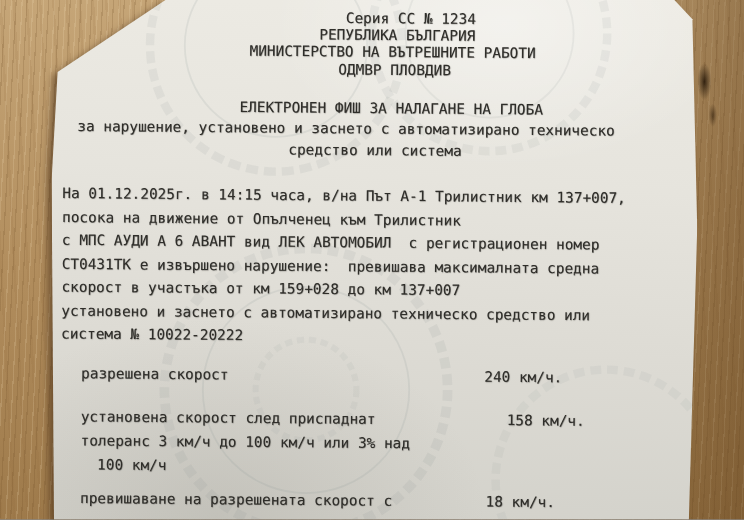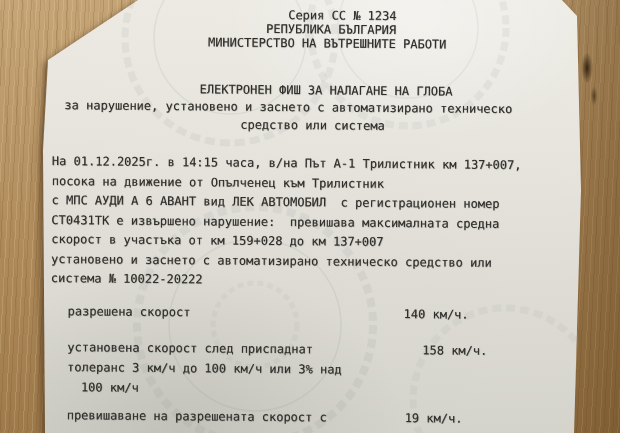--- a/index.html
+++ b/index.html
@@ -61,40 +61,41 @@
           <circle cx="255" cy="325" r="42" stroke-width="5" stroke-dasharray="6 4" opacity="0.08"></circle>
           <circle cx="505" cy="400" r="92" stroke-width="7" stroke-dasharray="9 5" opacity="0.08"></circle>
         </g>
       </svg>
 
       <div class="ink">
 
         <div class="t" style="left:287px;top:6px">Серия СС № 1234</div>
         <div class="t" style="left:265px;top:20px">РЕПУБЛИКА БЪЛГАРИЯ</div>
         <div class="t" style="left:207px;top:34px">МИНИСТЕРСТВО НА ВЪТРЕШНИТЕ РАБОТИ</div>
+        <div class="t" style="left:281px;top:49px">ОДМВР ПЛОВДИВ</div>
 
         <div class="t" style="left:199px;top:81px">ЕЛЕКТРОНЕН ФИШ ЗА НАЛАГАНЕ НА ГЛОБА</div>
         <div class="t" style="left:64px;top:98px">за нарушение, установено и заснето с автоматизирано техническо</div>
         <div class="t" style="left:240px;top:116px">средство или система</div>
 
         <div class="t" style="left:52px;top:154px">На 01.12.2025г. в 14:15 часа, в/на Път А-1 Трилистник км 137+007,</div>
         <div class="t" style="left:52px;top:173.5px">посока на движение от Опълченец към Трилистник</div>
         <div class="t" style="left:52px;top:193px">с МПС АУДИ А 6 АВАНТ вид ЛЕК АВТОМОБИЛ  с регистрационен номер</div>
         <div class="t" style="left:52px;top:212.5px">СТ0431ТК е извършено нарушение:  превишава максималната средна</div>
         <div class="t" style="left:52px;top:232px">скорост в участъка от км 159+028 до км 137+007</div>
         <div class="t" style="left:52px;top:251.5px">установено и заснето с автоматизирано техническо средство или</div>
         <div class="t" style="left:52px;top:271px">система № 10022-20222</div>
 
         <div class="t" style="left:69px;top:304px">разрешена скорост</div>
-        <div class="t" style="left:405px;top:304px">140 км/ч.</div>
+        <div class="t" style="left:405px;top:304px">240 км/ч.</div>
 
         <div class="t" style="left:69px;top:340px">установена скорост след приспаднат</div>
         <div class="t" style="left:69px;top:360px">толеранс 3 км/ч до 100 км/ч или 3% над</div>
         <div class="t" style="left:83px;top:380px">100 км/ч</div>
         <div class="t" style="left:424px;top:340px">158 км/ч.</div>
 
         <div class="t" style="left:69px;top:408px">превишаване на разрешената скорост с</div>
-        <div class="t" style="left:407px;top:408px">19 км/ч.</div>
+        <div class="t" style="left:407px;top:408px">18 км/ч.</div>
 
       </div>
     </div>
   </div>
 </div>
 
 </body></html>

